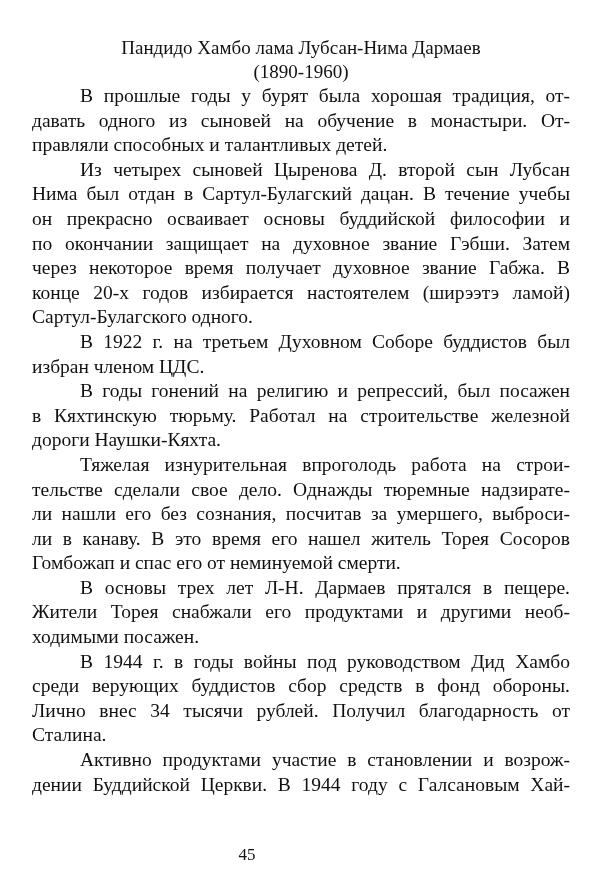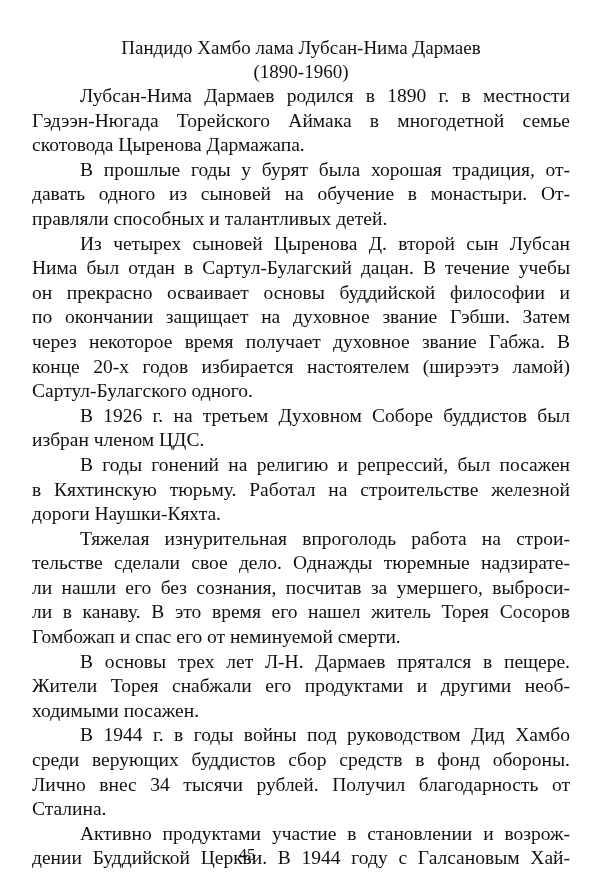--- a/index.html
+++ b/index.html
@@ -17,40 +17,35 @@
 </head>
 <body>
 
 <div class="page">
   <h1 class="title">
     <span class="line last" style="text-align:center;text-align-last:center;">Пандидо Хамбо лама Лубсан-Нима Дармаев</span>
     <span class="line last" style="text-align:center;text-align-last:center;">(1890-1960)</span>
   </h1>
   <div class="body-text" id="body">
       <div>
-        <span class="line first">Лубсан-Нима Дармаев родился в 1890 г. в местности</span>
-        <span class="line">Гэдээн-Нюгада Торейского Аймака в многодетной семье</span>
-        <span class="line last">скотовода Цыренова Дармажапа.</span>
-      </div>
-      <div>
         <span class="line first">В прошлые годы у бурят была хорошая традиция, от-</span>
         <span class="line">давать одного из сыновей на обучение в монастыри. От-</span>
         <span class="line last">правляли способных и талантливых детей.</span>
       </div>
       <div>
         <span class="line first">Из четырех сыновей Цыренова Д. второй  сын Лубсан</span>
         <span class="line">Нима был отдан в Сартул-Булагский дацан. В течение учебы</span>
         <span class="line">он прекрасно осваивает основы буддийской философии и</span>
         <span class="line">по окончании защищает на духовное звание Гэбши. Затем</span>
         <span class="line">через некоторое время получает духовное звание Габжа. В</span>
         <span class="line">конце 20-х годов избирается настоятелем (ширээтэ ламой)</span>
         <span class="line last">Сартул-Булагского одного.</span>
       </div>
       <div>
-        <span class="line first">В 1926 г. на третьем Духовном Соборе буддистов был</span>
+        <span class="line first">В 1922 г. на третьем Духовном Соборе буддистов был</span>
         <span class="line last">избран членом ЦДС.</span>
       </div>
       <div>
         <span class="line first">В годы гонений на религию и репрессий, был посажен</span>
         <span class="line">в Кяхтинскую тюрьму. Работал на строительстве железной</span>
         <span class="line last">дороги Наушки-Кяхта.</span>
       </div>
       <div>
         <span class="line first">Тяжелая изнурительная впроголодь работа на строи-</span>
         <span class="line">тельстве сделали свое дело. Однажды тюремные надзирате-</span>

